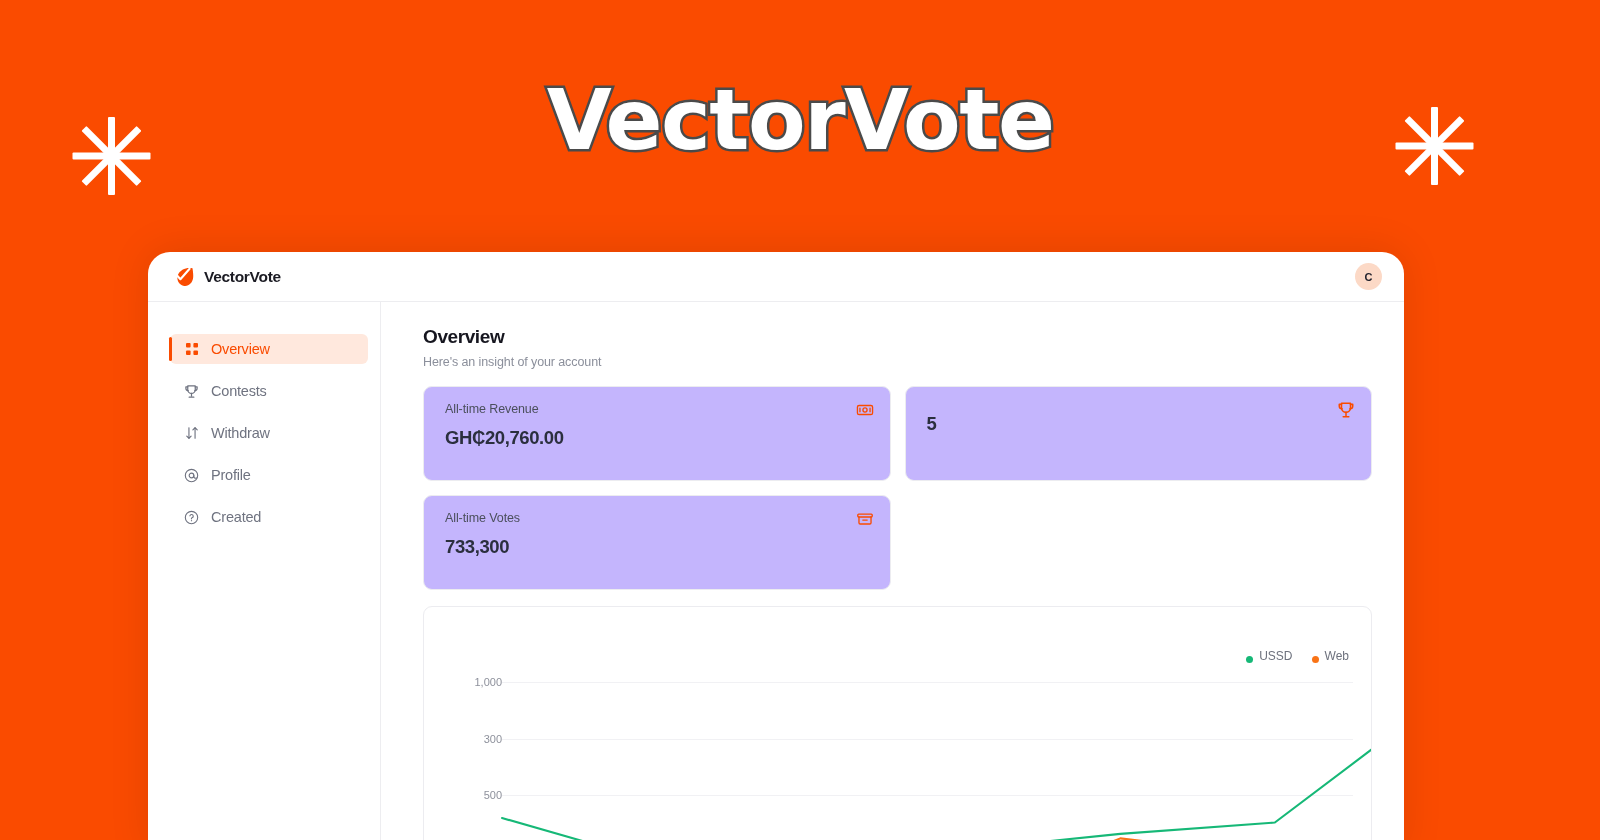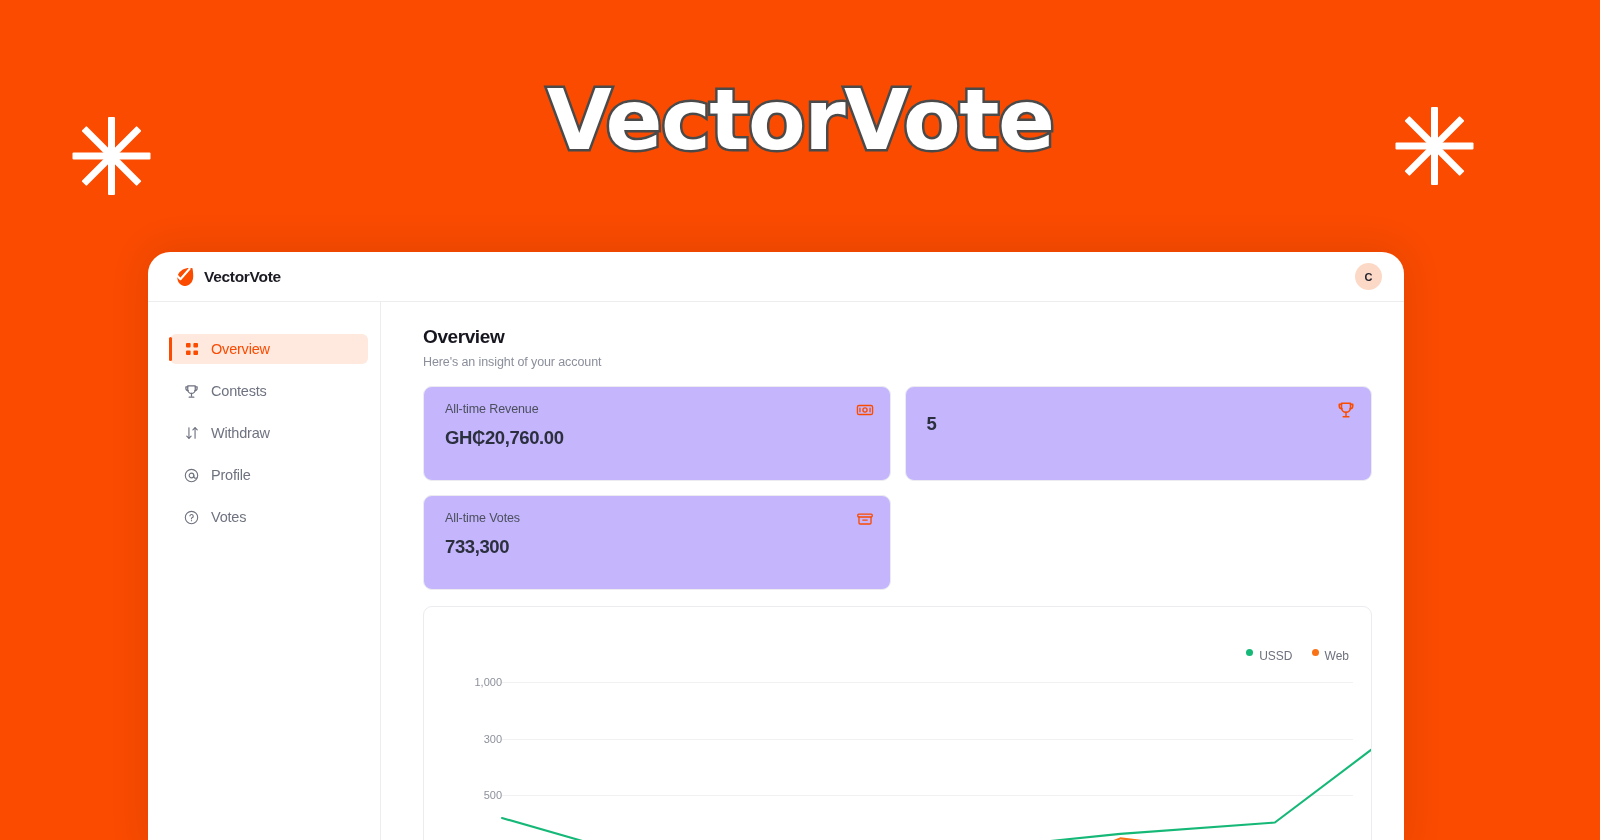--- a/index.html
+++ b/index.html
@@ -213,21 +213,21 @@
   }
   .legend {
     position: absolute;
     right: 22px; top: 42px;
     display: flex;
     gap: 19px;
     align-items: center;
   }
   .legend-item {
     display: flex;
-    align-items: flex-start;
+    align-items: flex-end;
     gap: 6px;
     font-size: 12px;
     color: #6d717d;
   }
   .legend-dot {
     width: 7px; height: 7px;
     border-radius: 50%;
   }
   .plot {
     position: absolute;
@@ -341,21 +341,21 @@
       </div>
 
       <div class="nav-item">
         <span class="nav-icon">
           <svg width="15" height="15" viewBox="0 0 16 16" fill="none" stroke="currentColor" stroke-width="1.2">
             <circle cx="8" cy="8" r="6.6"></circle>
             <path d="M6.3 6.2a1.8 1.8 0 1 1 2.3 2.1c-.5.2-.7.6-.7 1.1" stroke-linecap="round"></path>
             <circle cx="8" cy="11.4" r=".65" fill="currentColor" stroke="none"></circle>
           </svg>
         </span>
-        <span>Votes</span>
+        <span>Created</span>
       </div>
     </div>
 
     <div class="main">
 
       <div class="page-title">Overview</div>
       <div class="page-sub">Here's an insight of your account</div>
 
       <div class="cards">
 

